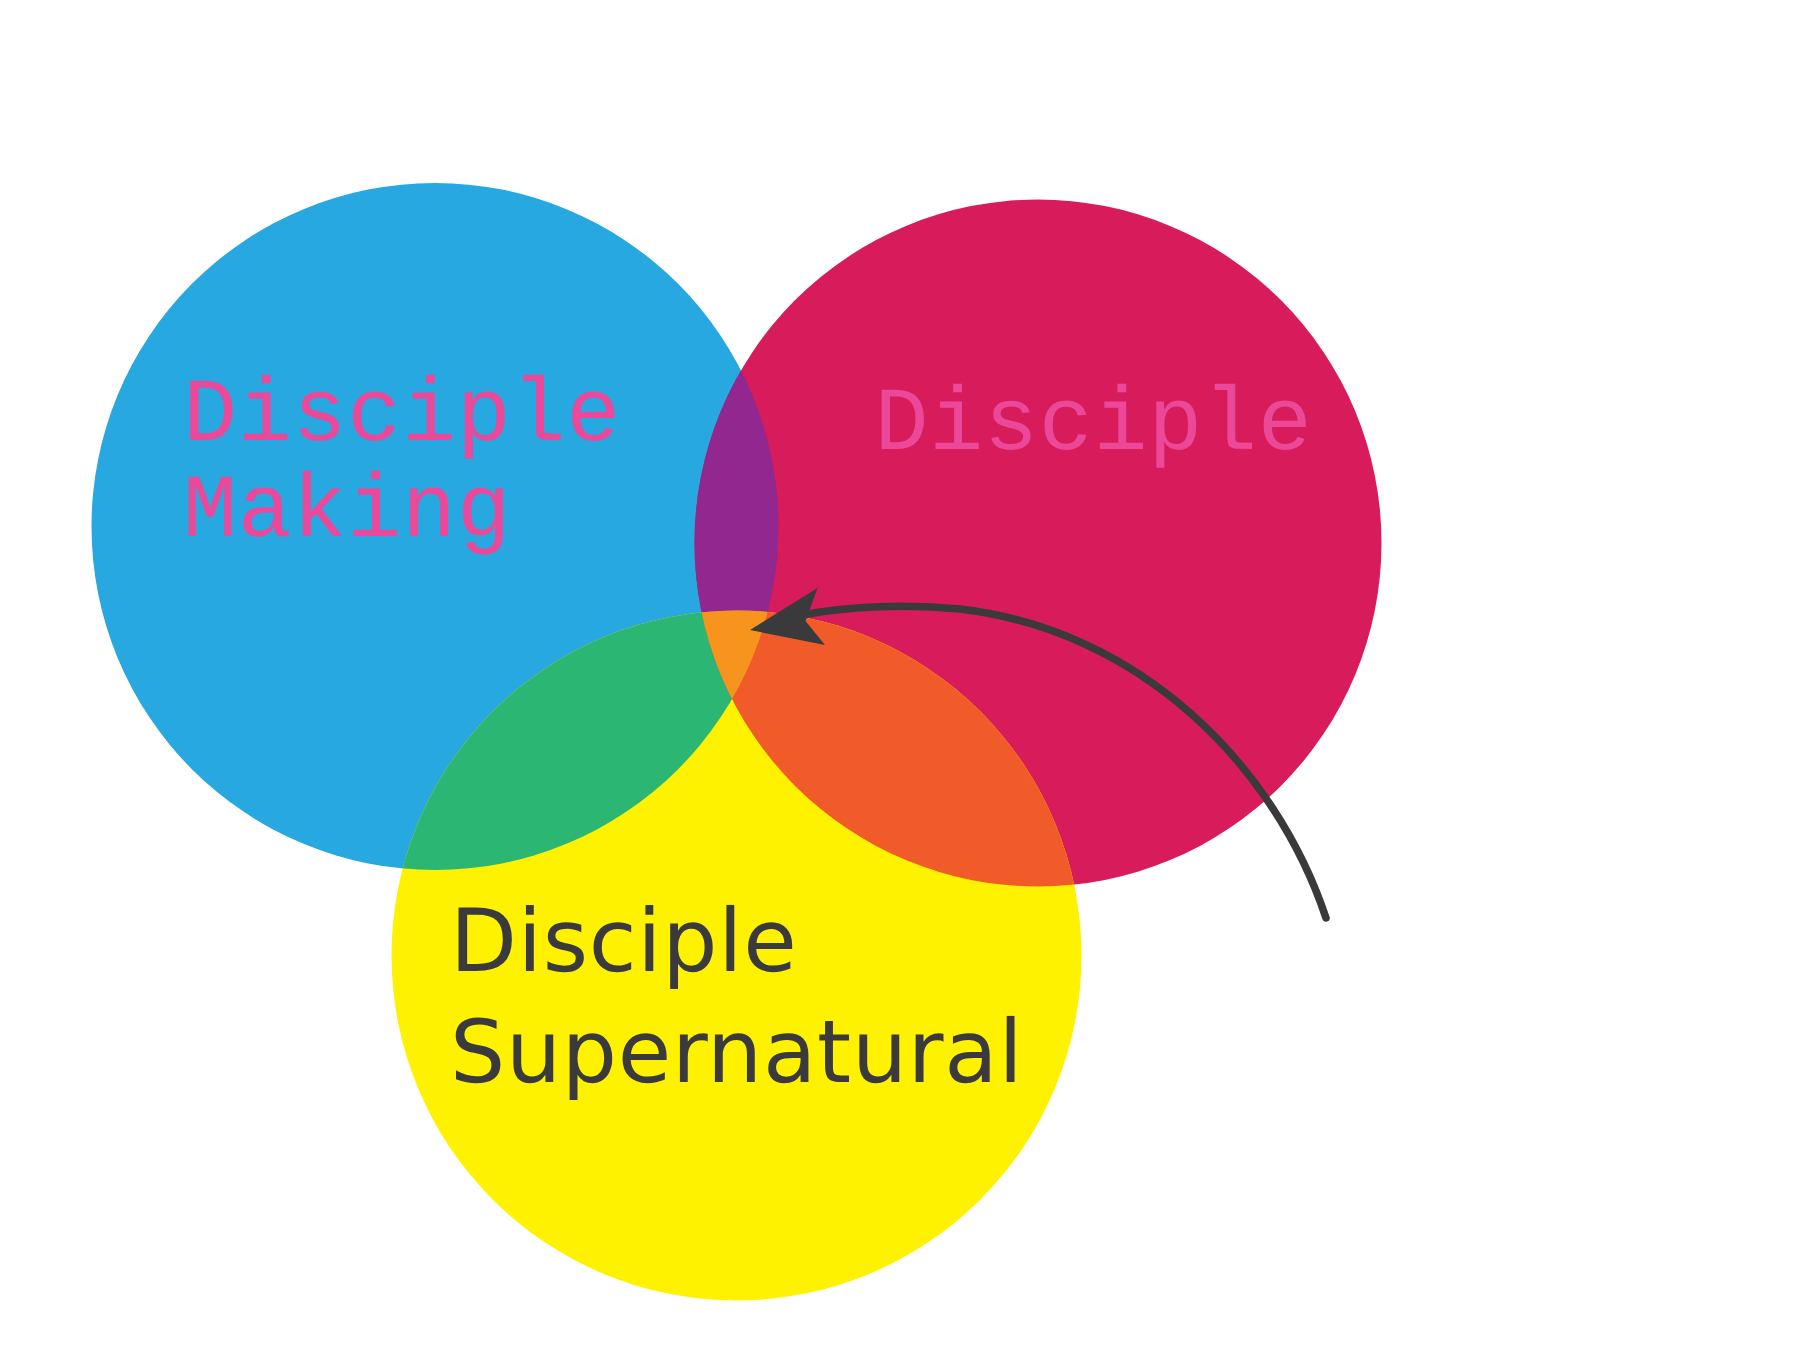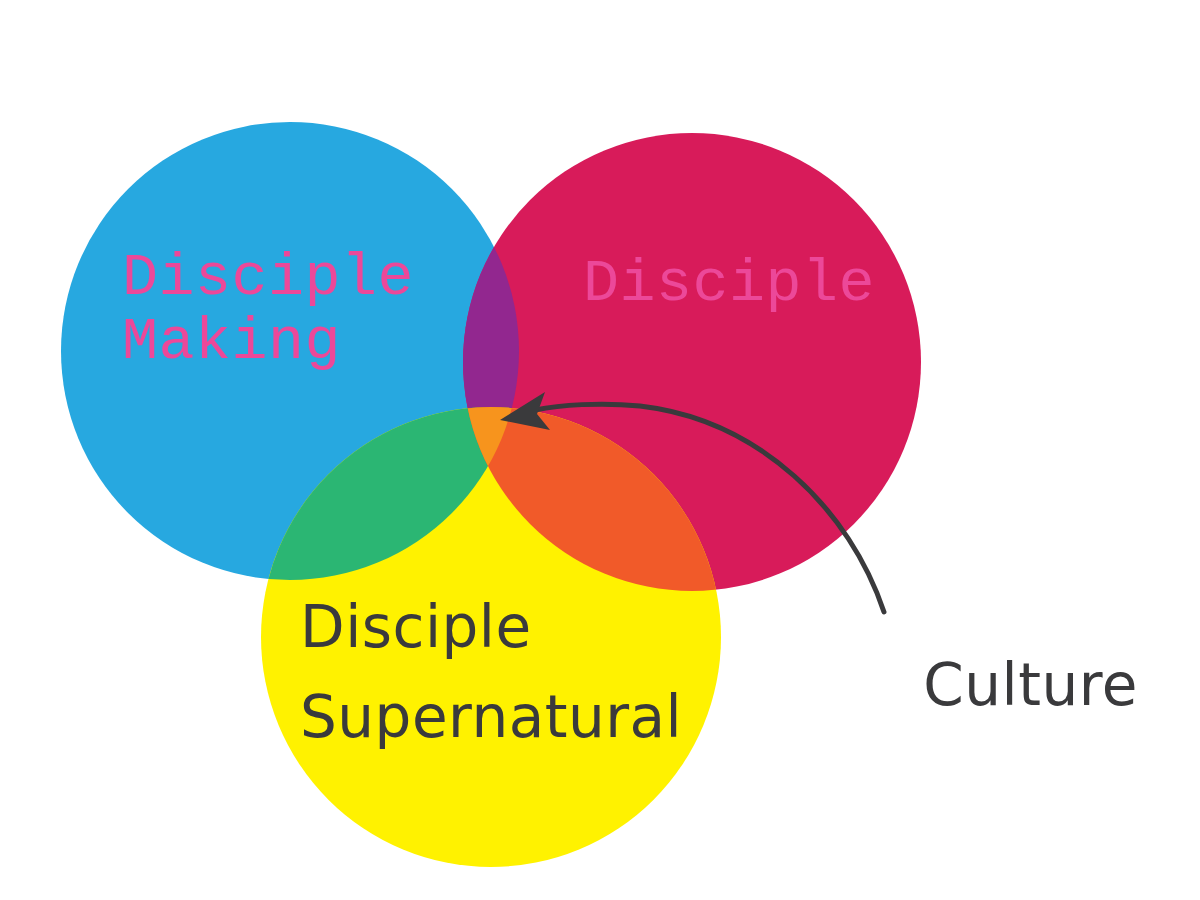--- a/index.html
+++ b/index.html
@@ -52,18 +52,17 @@
   <span class="line">Disciple</span>
   <span class="line" style="margin-top:4px;">Making</span>
 </div>
 
 <div class="lbl lbl-white" style="left:583px; top:254px; font-size:60px;">
   <span class="line">Disciple</span>
 </div>
 
 <div class="lbl lbl-dark" style="left:300px; top:598px; font-size:58px;">
   <span class="line">Disciple</span>
-  <span class="line" style="margin-top:32px;">Supernatural</span>
+  <span class="line" style="margin-top:16px;">Supernatural</span>
 </div>
 
 <div class="lbl lbl-dark" style="left:876px; top:638px; font-size:58px; text-align:right; width:262px;">
-  <span class="line" style="margin-top:18px;">Culture</span>
 </div>
 
 </body></html>

